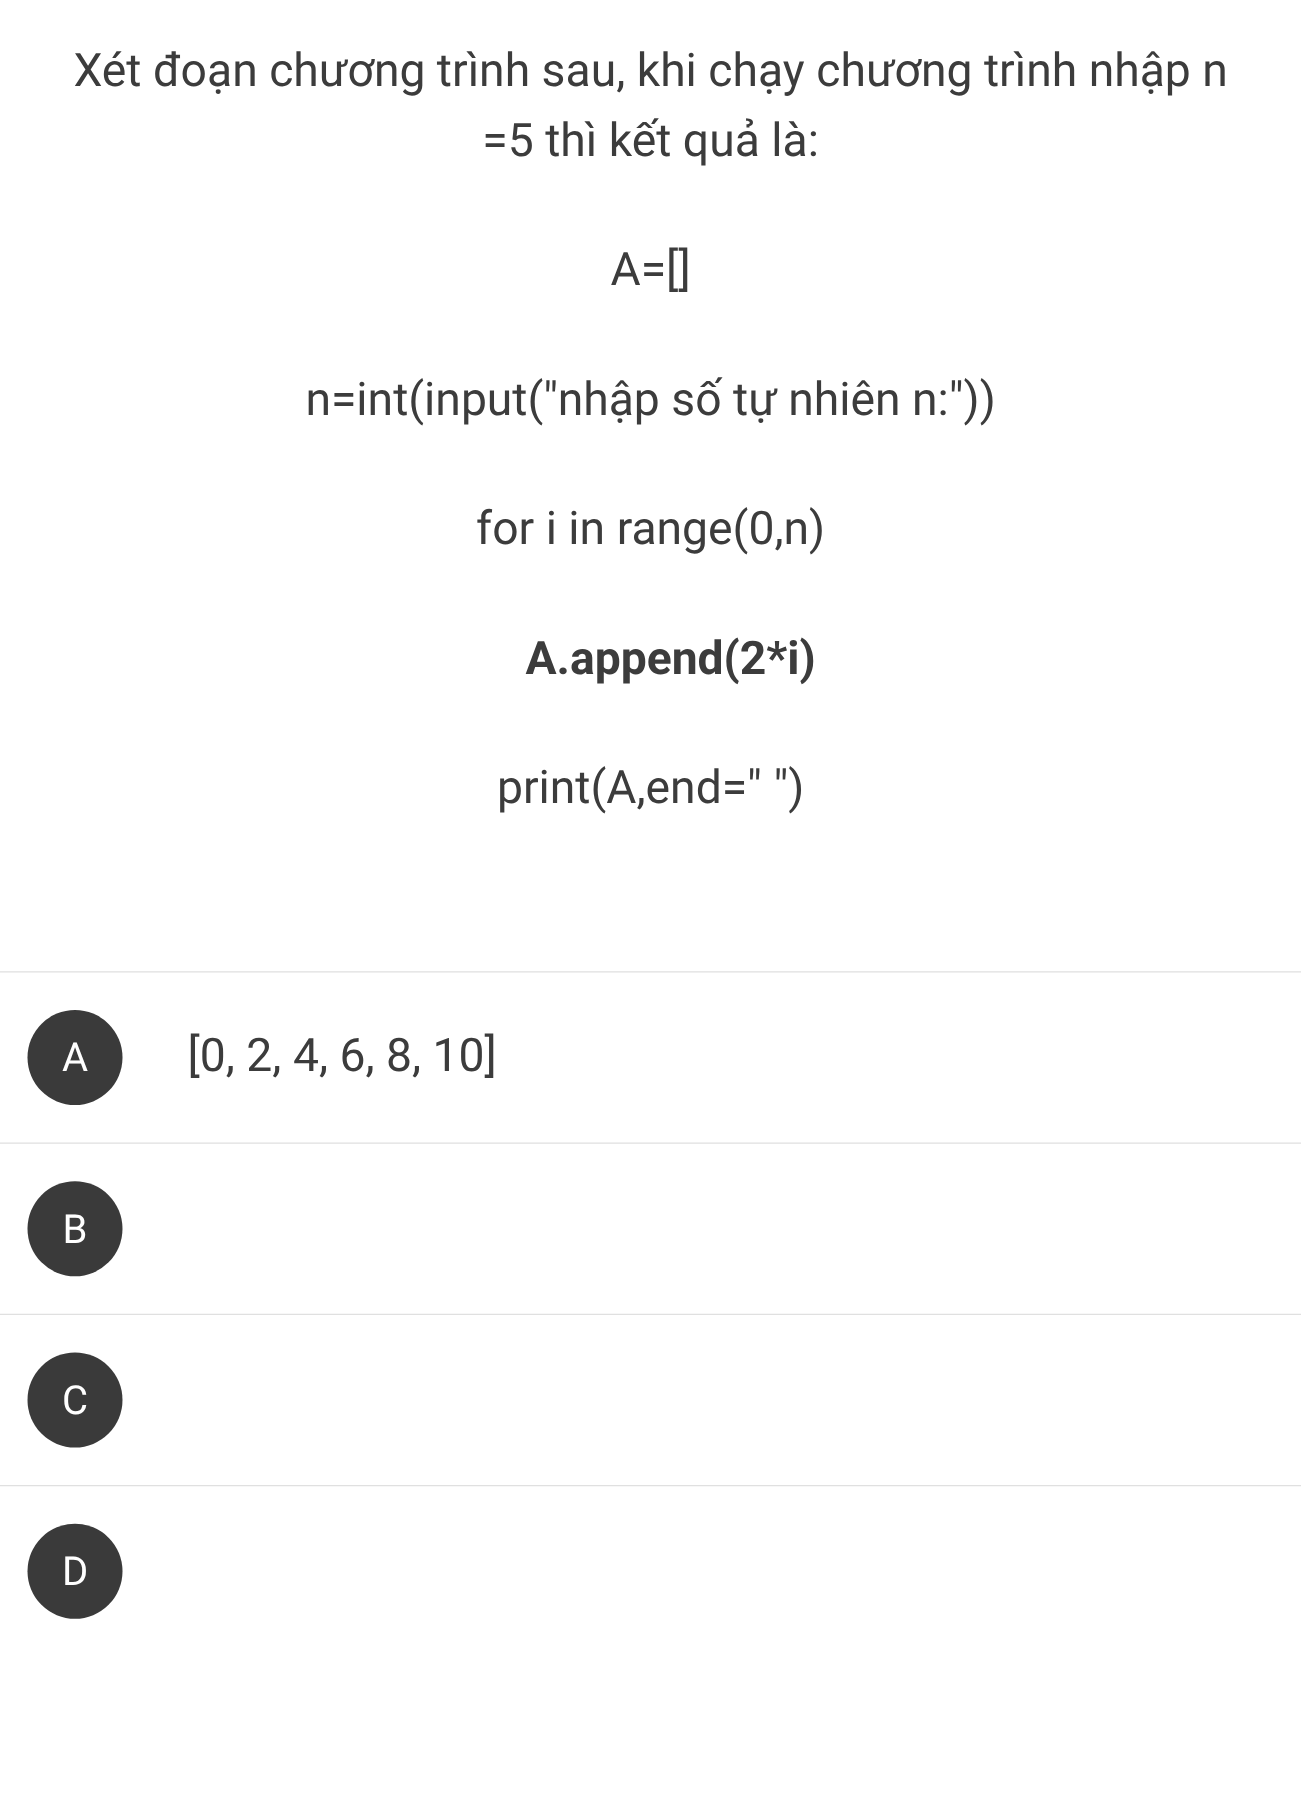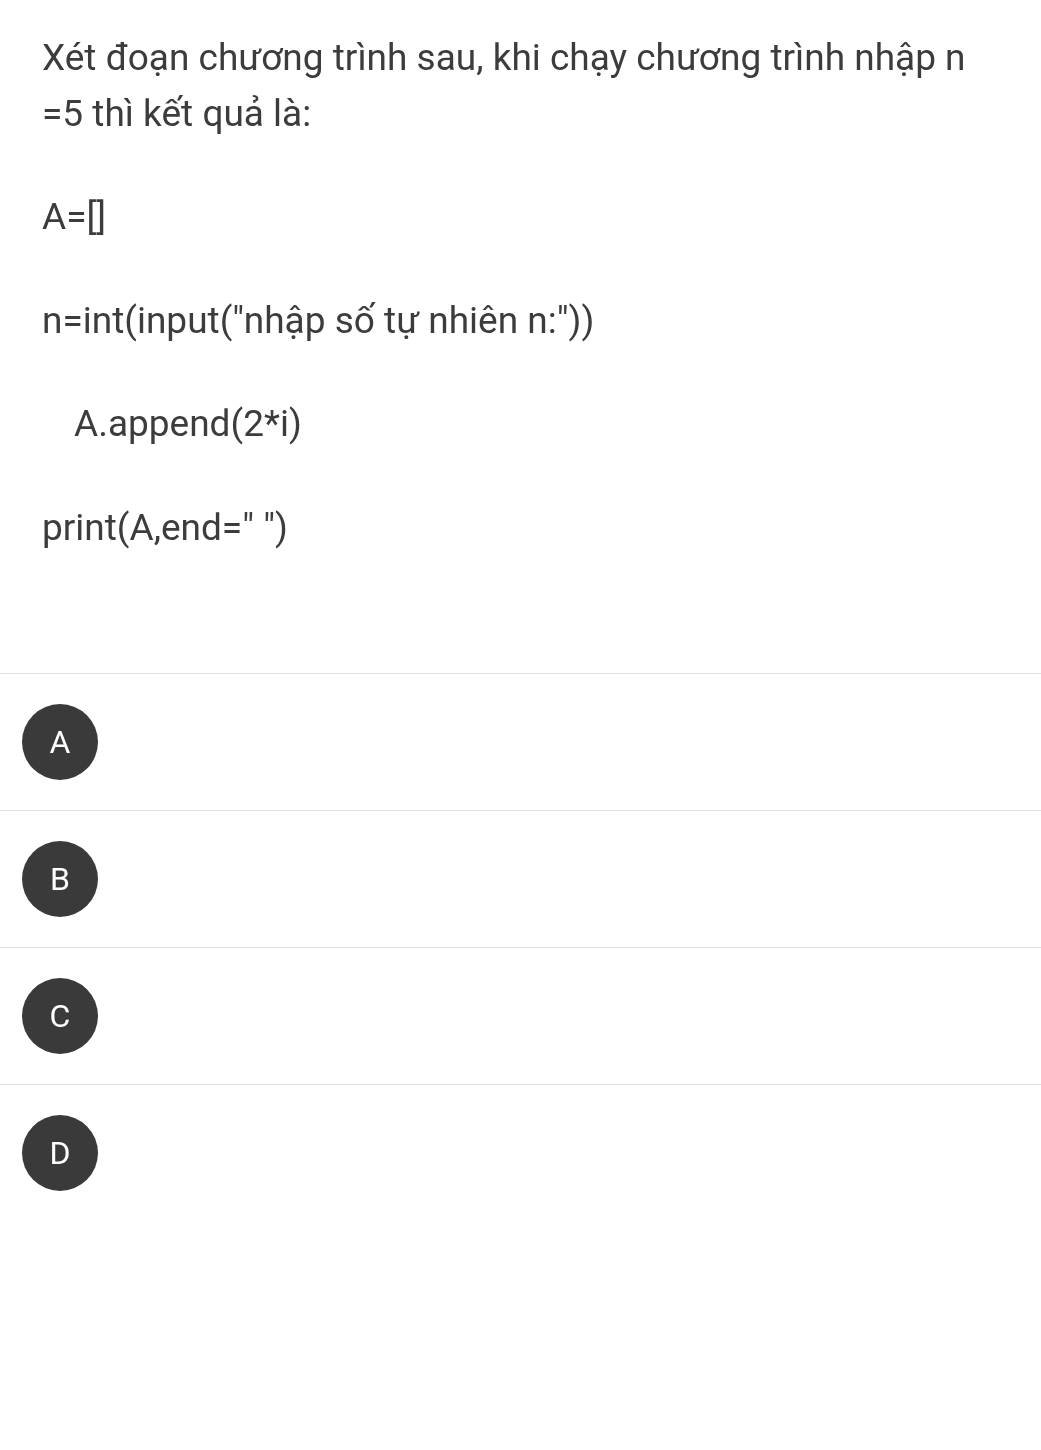--- a/index.html
+++ b/index.html
@@ -1,18 +1,19 @@
 <!DOCTYPE html>
 <html><head>
   <meta charset="utf-8">
   <style>
     * {
       margin: 0;
       padding: 0;
       box-sizing: border-box;
+      text-align: center;
     }
     
     body {
       font-family: -apple-system, BlinkMacSystemFont, "Segoe UI", Roboto, Helvetica, Arial, sans-serif;
       background: #ffffff;
       color: #3c3c3c;
       width: 1041px;
       padding: 0;
     }
     
@@ -29,20 +30,21 @@
     
     .code-line {
       font-size: 37px;
       line-height: 1.5;
       color: #3c3c3c;
       margin-bottom: 48px;
     }
     
     .code-indented {
       padding-left: 32px;
+      font-weight: bold;
     }
     
     .answers-container {
       margin-top: 20px;
     }
     
     .answer-option {
       display: flex;
       align-items: center;
       padding: 30px 22px;
@@ -75,27 +77,29 @@
     }
   </style>
 </head>
 <body>
 
 <div class="question-container">
   <div class="question-text">Xét đoạn chương trình sau, khi chạy chương trình nhập n =5 thì kết quả là:</div>
 
   <div class="code-line">A=[]</div>
   <div class="code-line">n=int(input("nhập số tự nhiên n:"))</div>
+  <div class="code-line">for i in range(0,n)</div>
   <div class="code-line code-indented">A.append(2*i)</div>
   <div class="code-line">print(A,end=" ")</div>
 </div>
 
 <div class="answers-container">
   <div class="answer-option">
     <div class="answer-letter">A</div>
+    <div class="answer-text">[0, 2, 4, 6, 8, 10]</div>
   </div>
 
   <div class="answer-option">
     <div class="answer-letter">B</div>
     <div class="answer-text"></div>
   </div>
 
   <div class="answer-option">
     <div class="answer-letter">C</div>
   </div>

